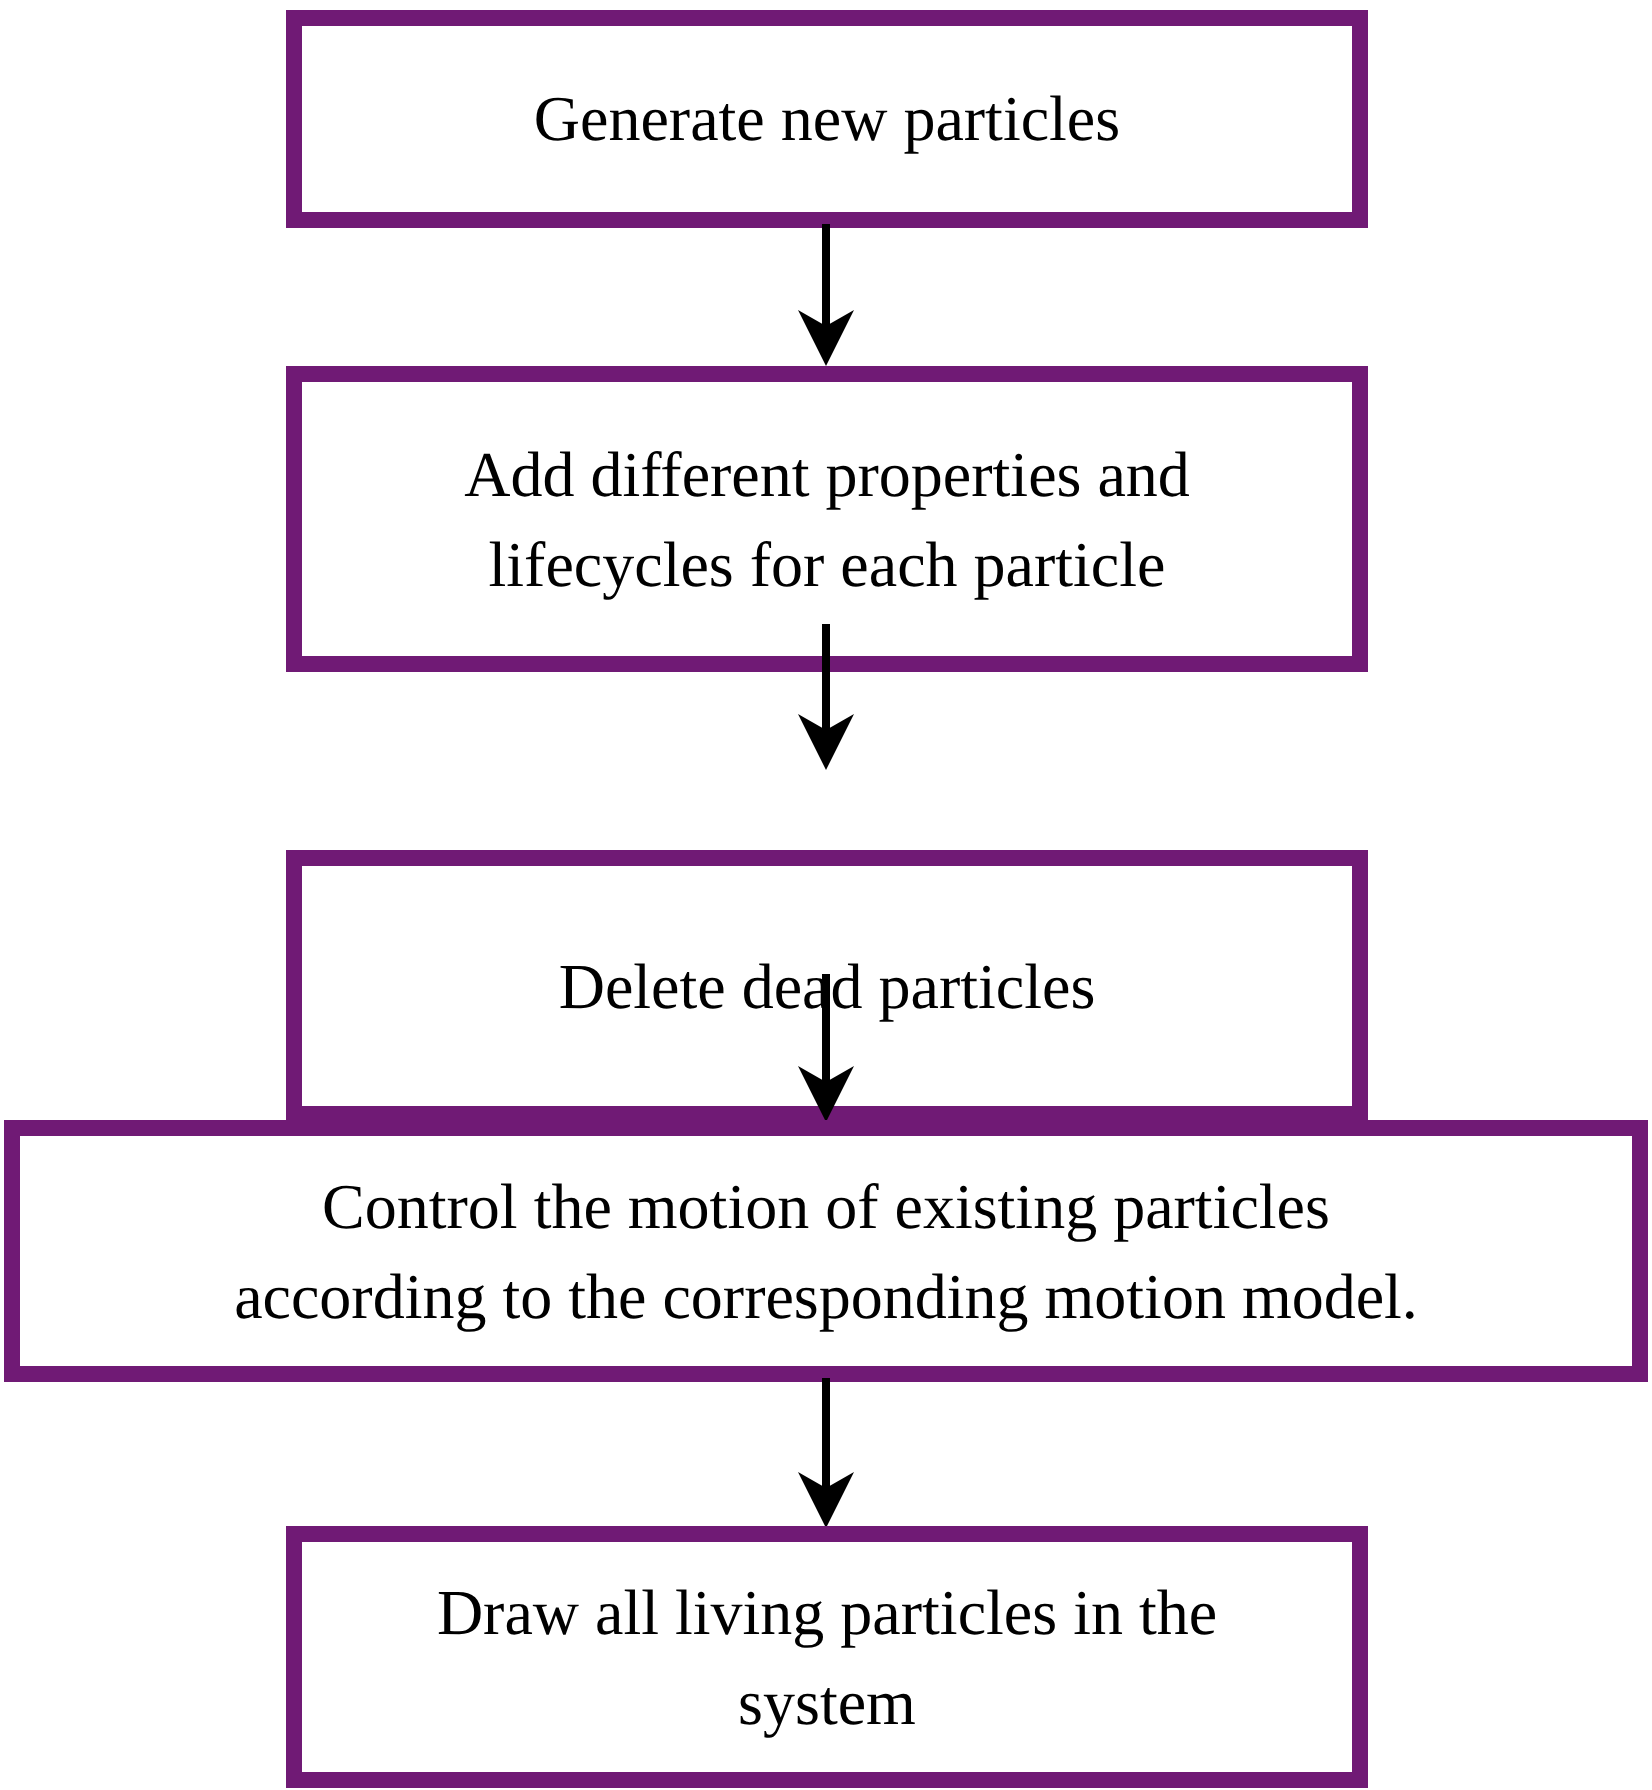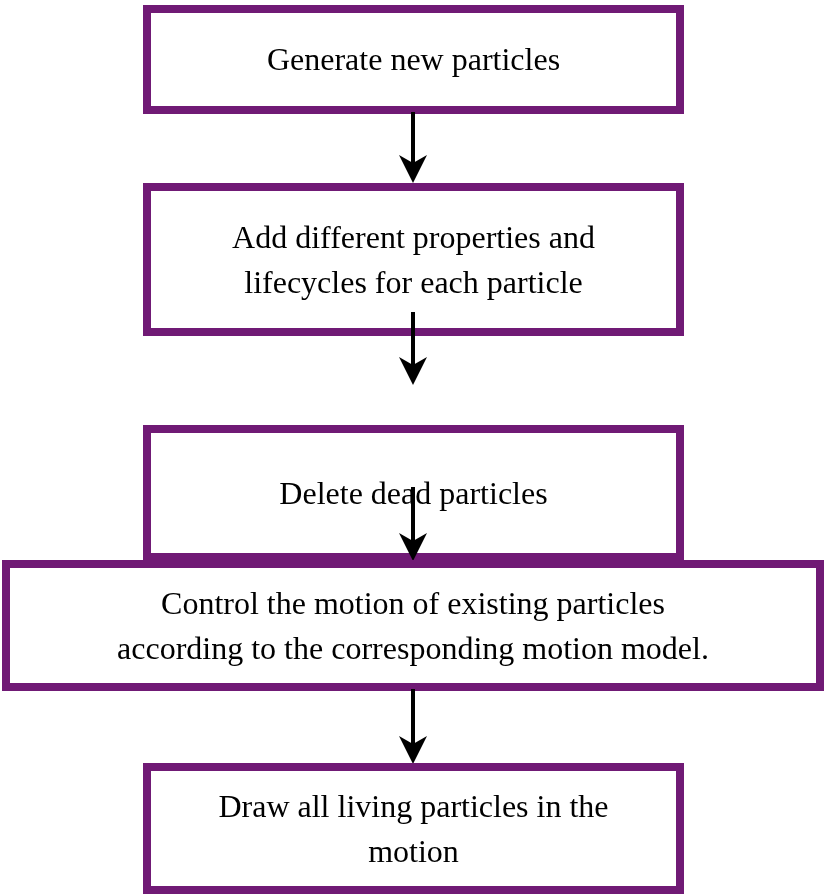--- a/index.html
+++ b/index.html
@@ -92,16 +92,16 @@
 according to the corresponding motion model.</span>
   </div>
 
   <svg class="arrow arrow-3" width="36" height="76" viewBox="0 0 36 76">
     <line x1="18" y1="0" x2="18" y2="56" stroke="#000000" stroke-width="4"></line>
     <polygon points="18,75 4,47 18,55 32,47" fill="#000000"></polygon>
   </svg>
 
   <div class="box box-4">
     <span class="label">Draw all living particles in the
-motion</span>
+system</span>
   </div>
 
 </div>
 
 </body></html>

